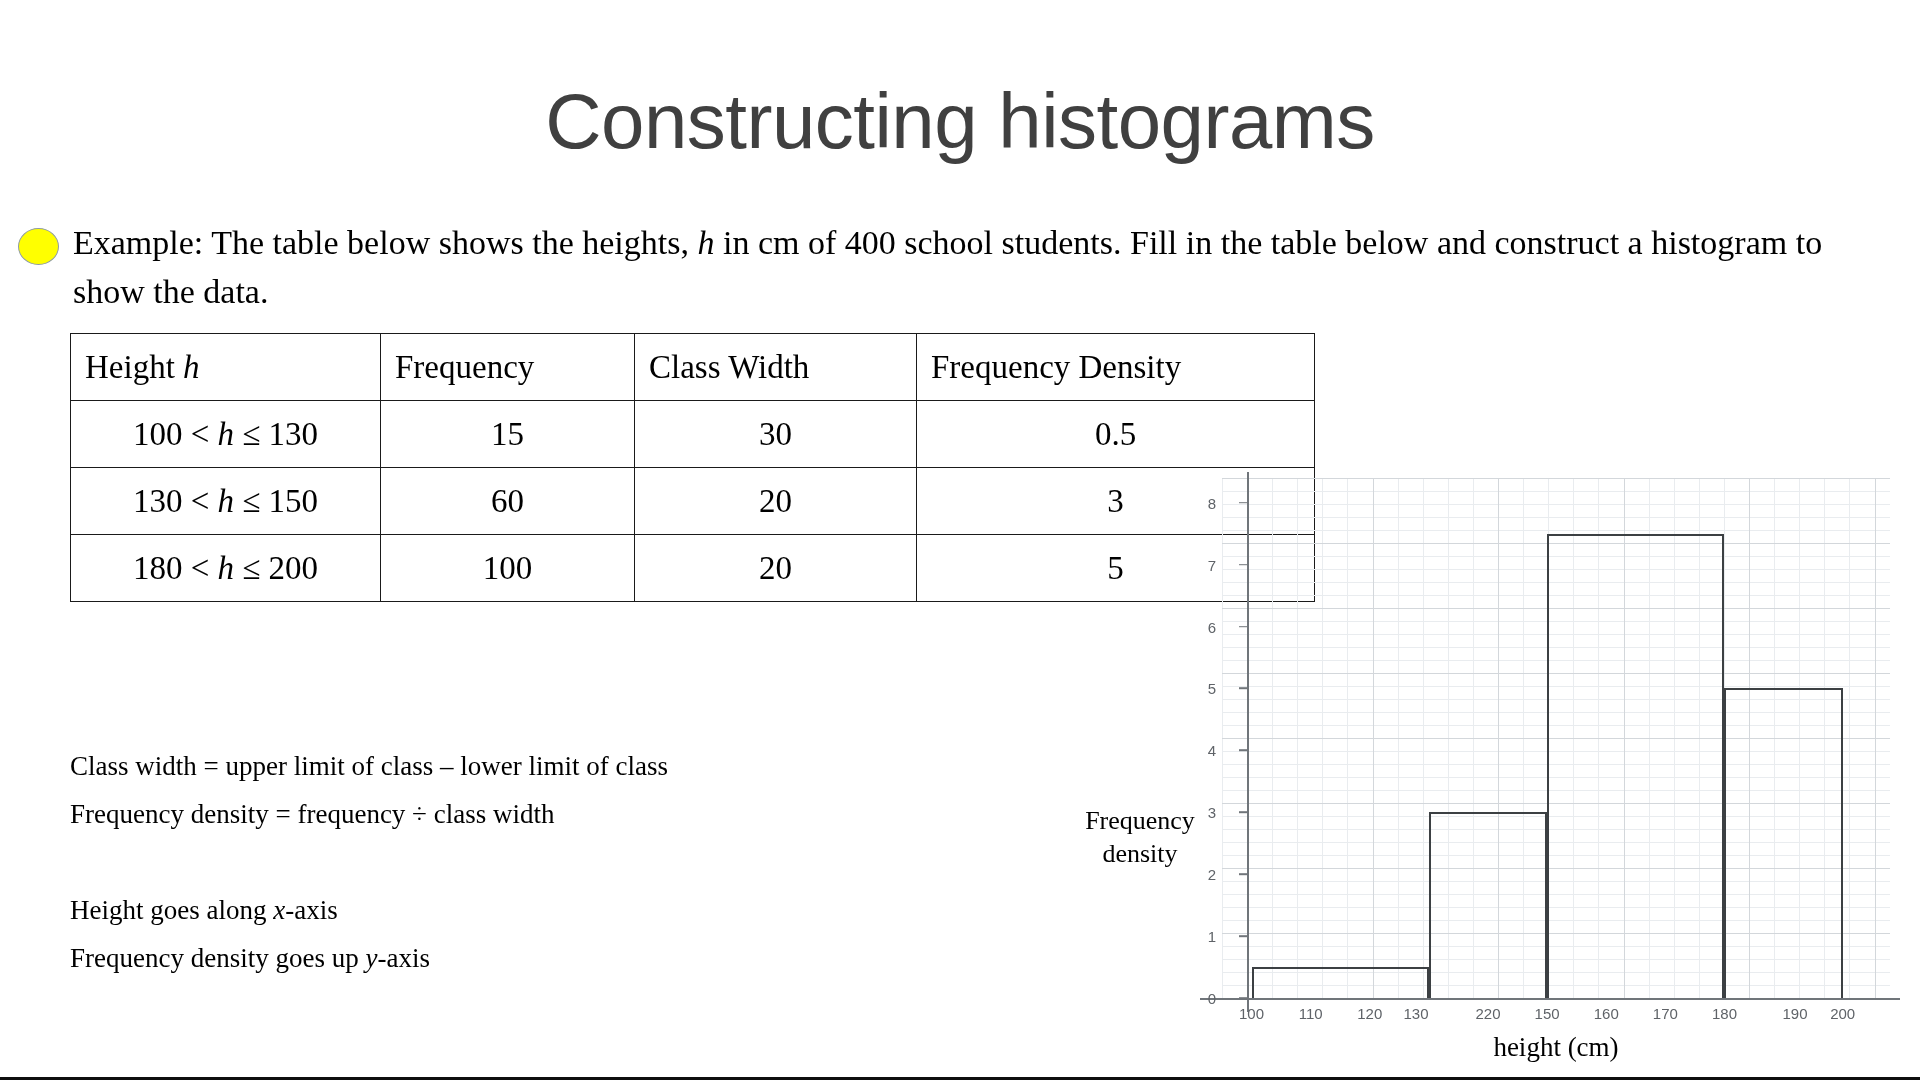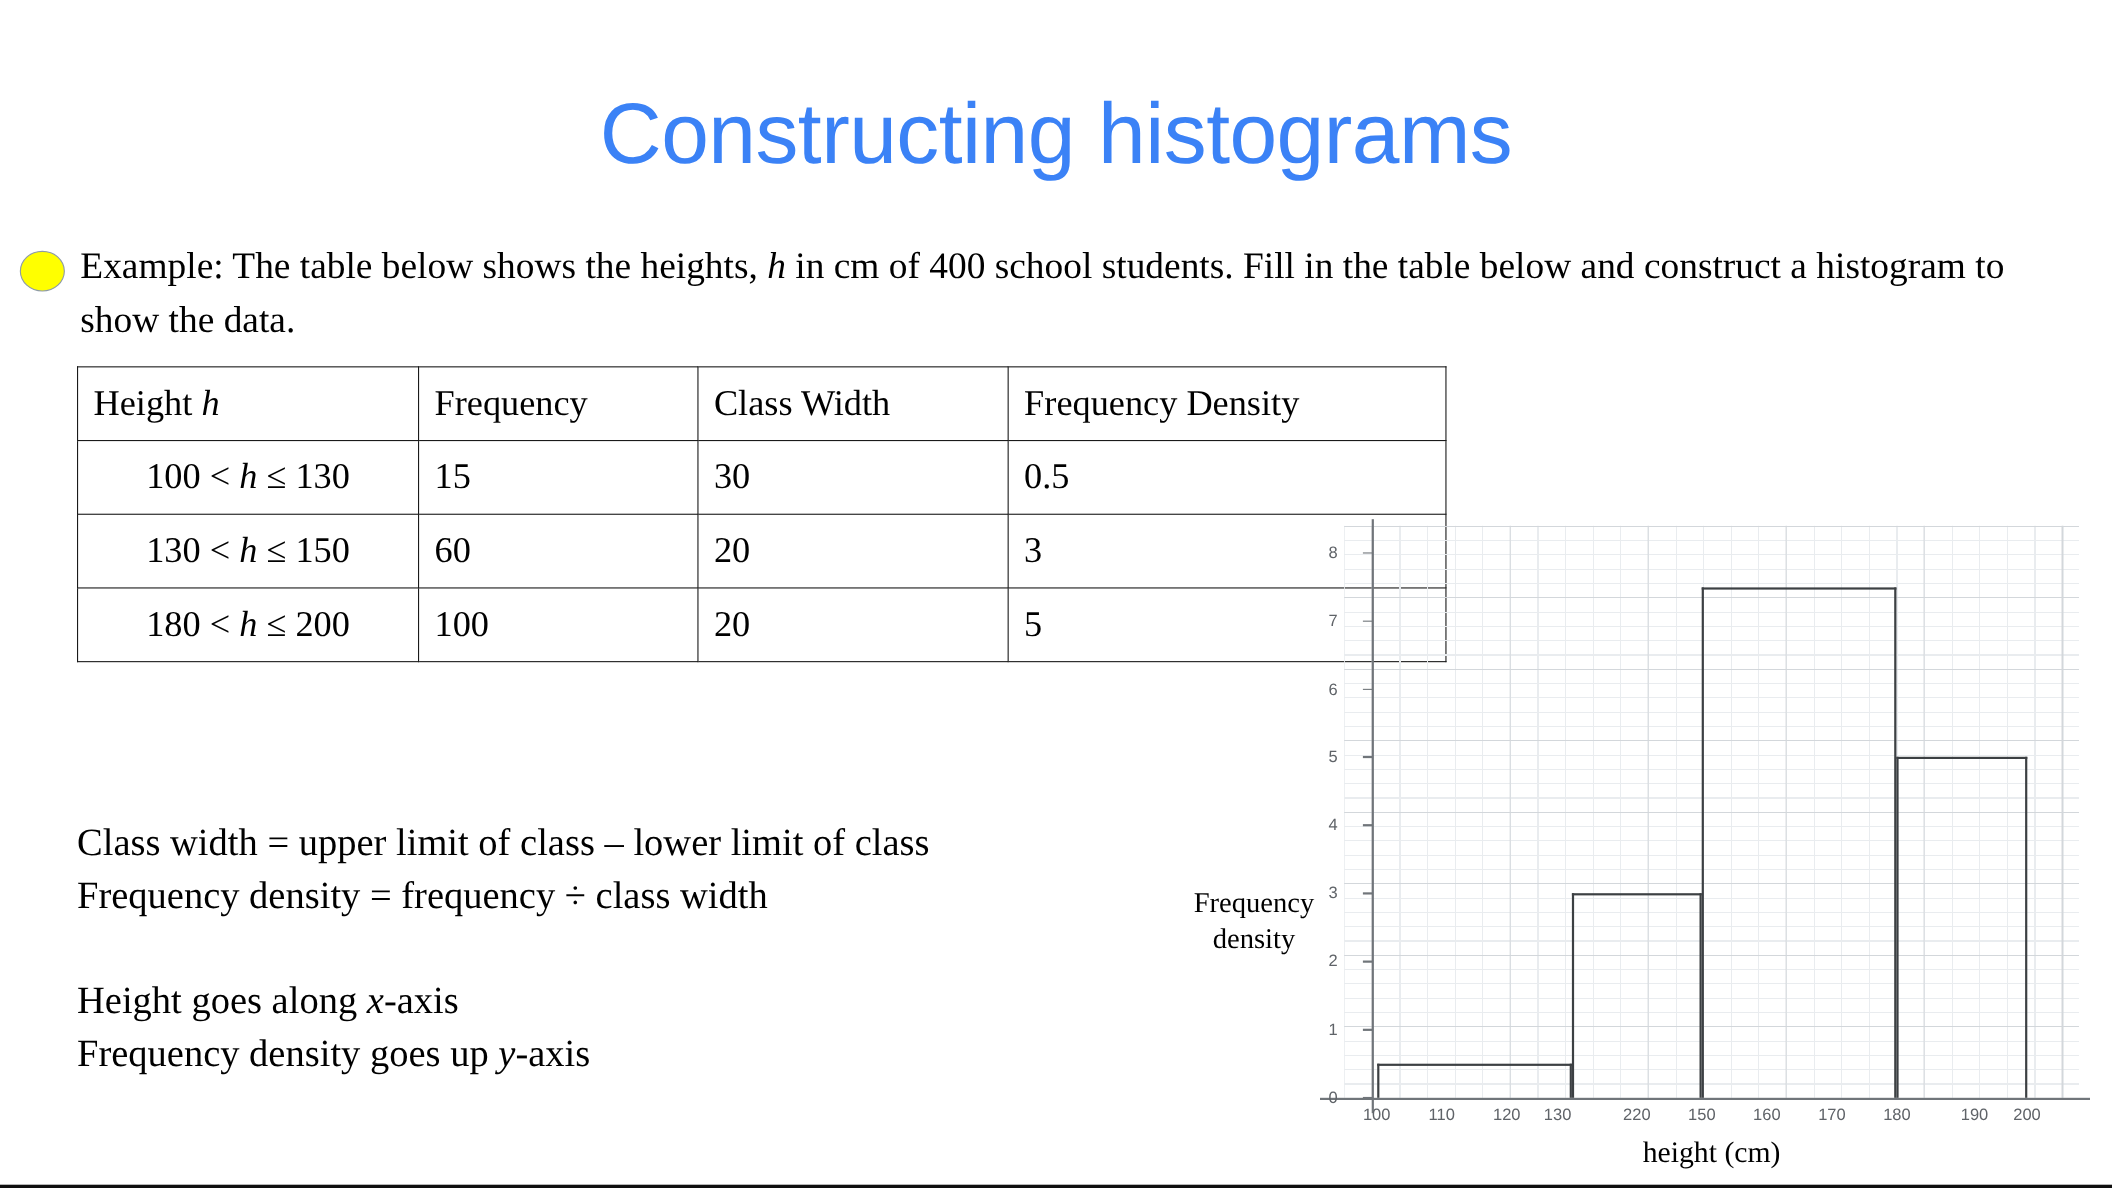--- a/index.html
+++ b/index.html
@@ -21,21 +21,21 @@
     position: absolute;
     top: 78px;
     left: 0;
     width: 1920px;
     text-align: center;
     font-family: "Liberation Sans", sans-serif;
     font-size: 78px;
     line-height: 86px;
     font-weight: 400;
     letter-spacing: -0.5px;
-    color: #3b82f6;
+    color: #404040;
   }
 
   
   #example-block {
     position: absolute;
     top: 218px;
     left: 18px;
     width: 1880px;
   }
   #bullet-marker {
@@ -65,37 +65,37 @@
     width: 1128px;
     border-collapse: collapse;
     table-layout: fixed;
   }
   #data-table td, #data-table th {
     border: 1.6px solid #1a1a1a;
     font-size: 33px;
     font-weight: 400;
     height: 66px;
     padding: 0 14px;
-    text-align: left;
+    text-align: center;
     vertical-align: middle;
     white-space: nowrap;
   }
   #data-table .col-range { width: 281px; margin-left: 47px; }
   #data-table .col-freq  { width: 225px; }
   #data-table .col-width { width: 253px; }
   #data-table .col-dens  { width: 369px; }
   #data-table td.range-cell { text-align: center; padding: 0 6px; }
   #data-table th { text-align: left; }
 
   
   #notes {
     position: absolute;
     left: 70px;
     top: 742px;
-    font-size: 35px;
+    font-size: 27px;
     line-height: 48px;
   }
   #notes .gap { height: 48px; }
 
   
   #chart-area {
     position: absolute;
     left: 1222px;
     top: 478px;
     width: 668px;

